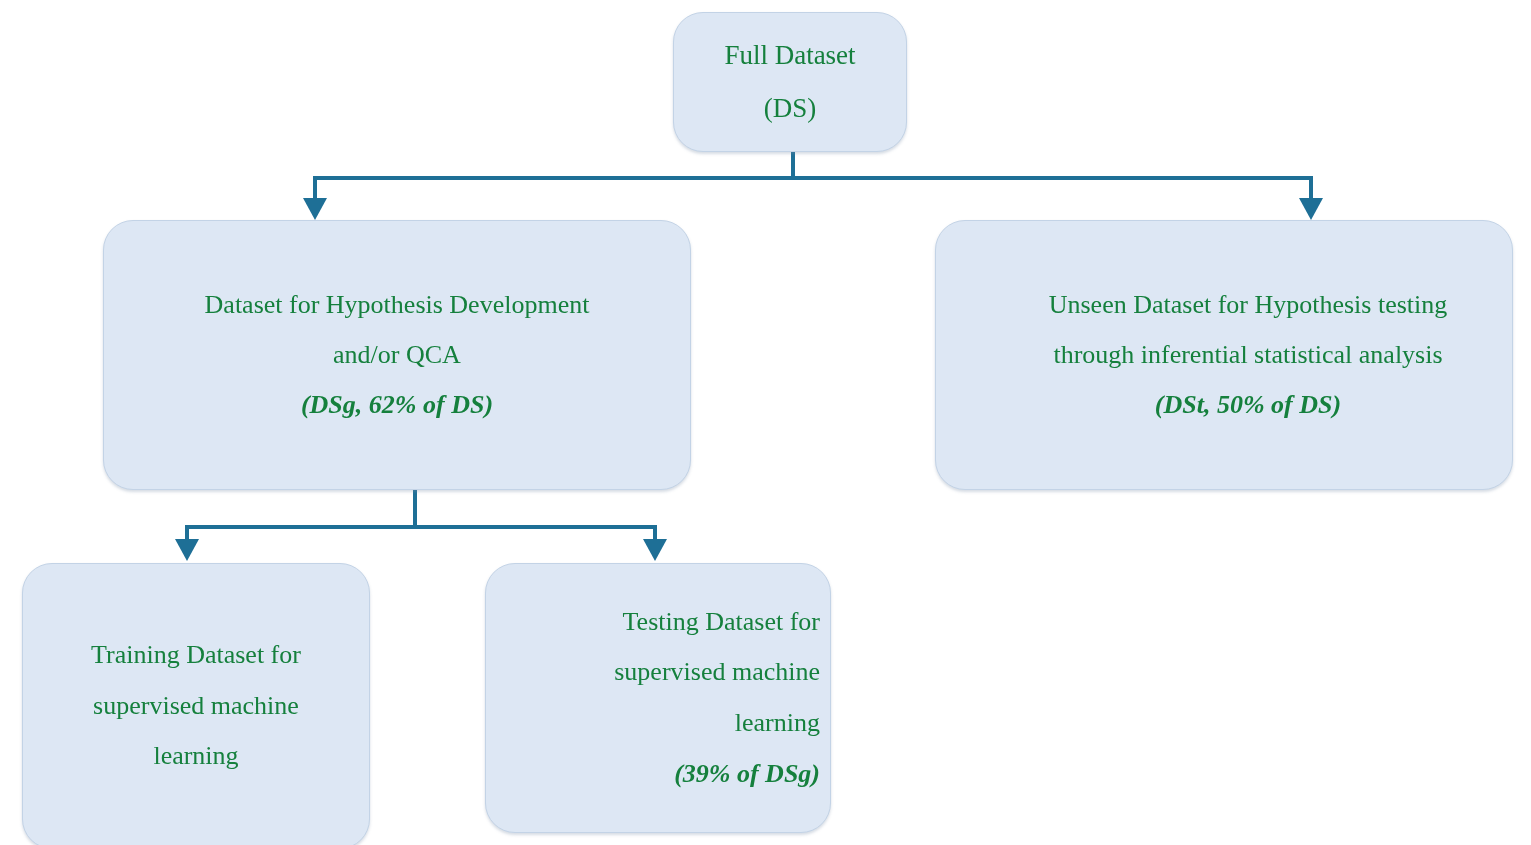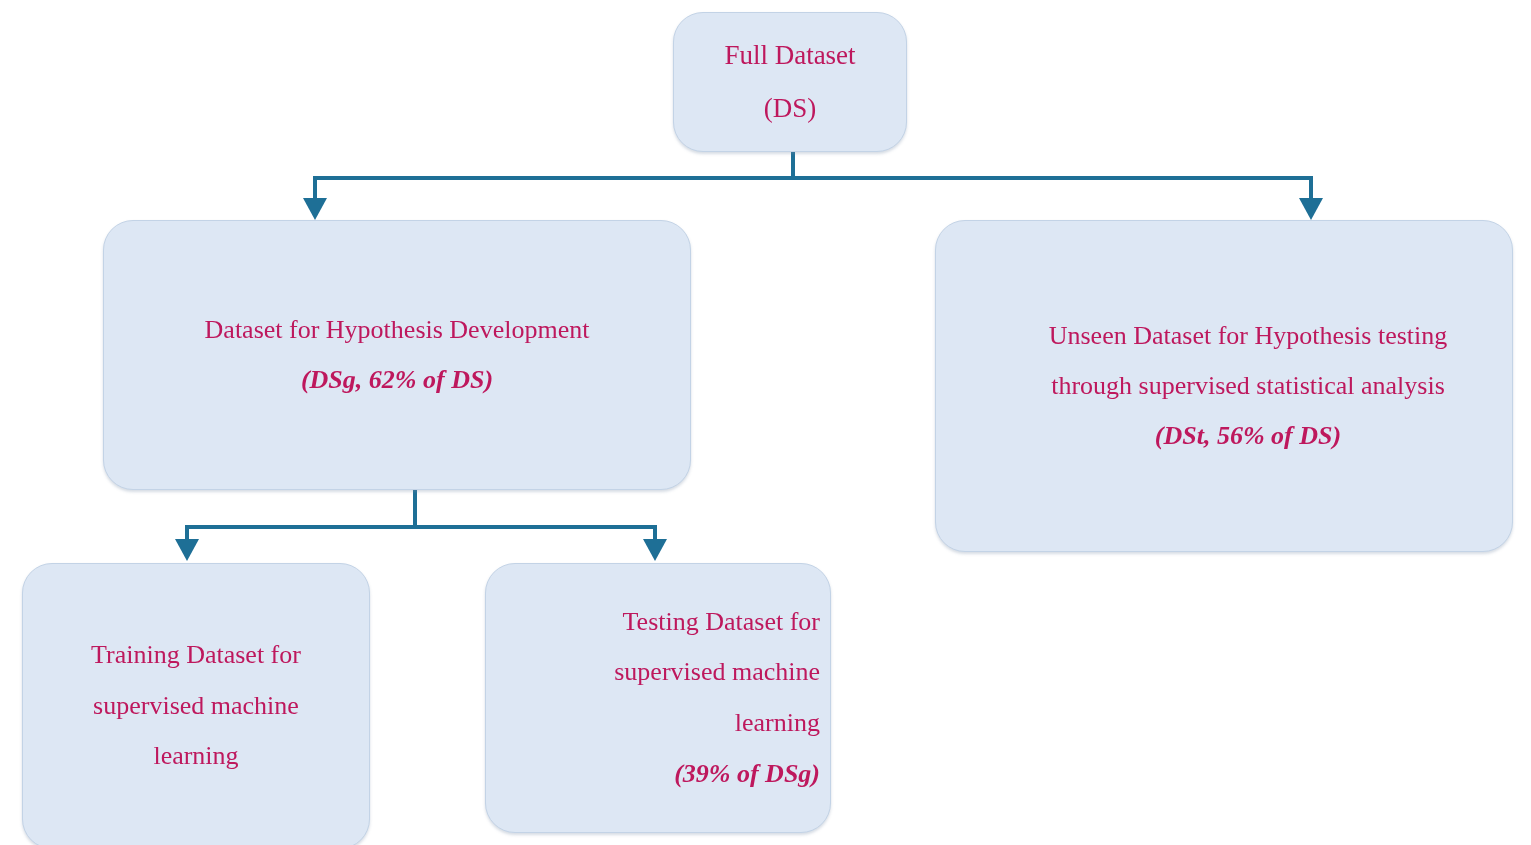--- a/index.html
+++ b/index.html
@@ -18,21 +18,21 @@
   .node {
     position: absolute;
     box-sizing: border-box;
     background: #dde7f4;
     border: 1px solid #c3d3e6;
     border-radius: 30px;
     display: flex;
     flex-direction: column;
     align-items: center;
     justify-content: center;
-    color: #be185d;
+    color: #15803d;
     text-align: center;
     box-shadow: 0 2px 3px rgba(120,140,165,0.30);
   }
   .node .line {
     display: block;
     width: 100%;
     padding: 0 10px;
     box-sizing: border-box;
     white-space: nowrap;
   }
@@ -44,21 +44,21 @@
   
   #node-full-dataset {
     left: 673px; top: 12px; width: 234px; height: 140px;
     font-size: 27px; line-height: 1.95;
   }
   #node-dsg {
     left: 103px; top: 220px; width: 588px; height: 270px;
     font-size: 26px; line-height: 1.93;
   }
   #node-dst {
-    left: 935px; top: 220px; width: 578px; height: 332px;
+    left: 935px; top: 220px; width: 578px; height: 270px;
     font-size: 26px; line-height: 1.93; padding-left: 48px;
   }
   #node-train {
     left: 22px; top: 563px; width: 348px; height: 286px;
     font-size: 26px; line-height: 1.95;
   }
   #node-test {
     left: 485px; top: 563px; width: 346px; height: 270px;
     font-size: 26px; line-height: 1.95; text-align: right;
   }
@@ -114,27 +114,28 @@
   <div class="arrow-down" id="arrowhead-left2"></div>
   <div class="arrow-down" id="arrowhead-right2"></div>
 
   <div class="node" id="node-full-dataset">
     <span class="line">Full Dataset</span>
     <span class="line">(DS)</span>
   </div>
 
   <div class="node" id="node-dsg">
     <span class="line">Dataset for Hypothesis Development</span>
+    <span class="line">and/or QCA</span>
     <span class="line bold-italic">(DSg, 62% of DS)</span>
   </div>
 
   <div class="node" id="node-dst">
     <span class="line">Unseen Dataset for Hypothesis testing</span>
-    <span class="line">through supervised statistical analysis</span>
-    <span class="line bold-italic">(DSt, 56% of DS)</span>
+    <span class="line">through inferential statistical analysis</span>
+    <span class="line bold-italic">(DSt, 50% of DS)</span>
   </div>
 
   <div class="node" id="node-train">
     <span class="line">Training Dataset for</span>
     <span class="line">supervised machine</span>
     <span class="line">learning</span>
   </div>
 
   <div class="node" id="node-test">
     <span class="line">Testing Dataset for</span>

